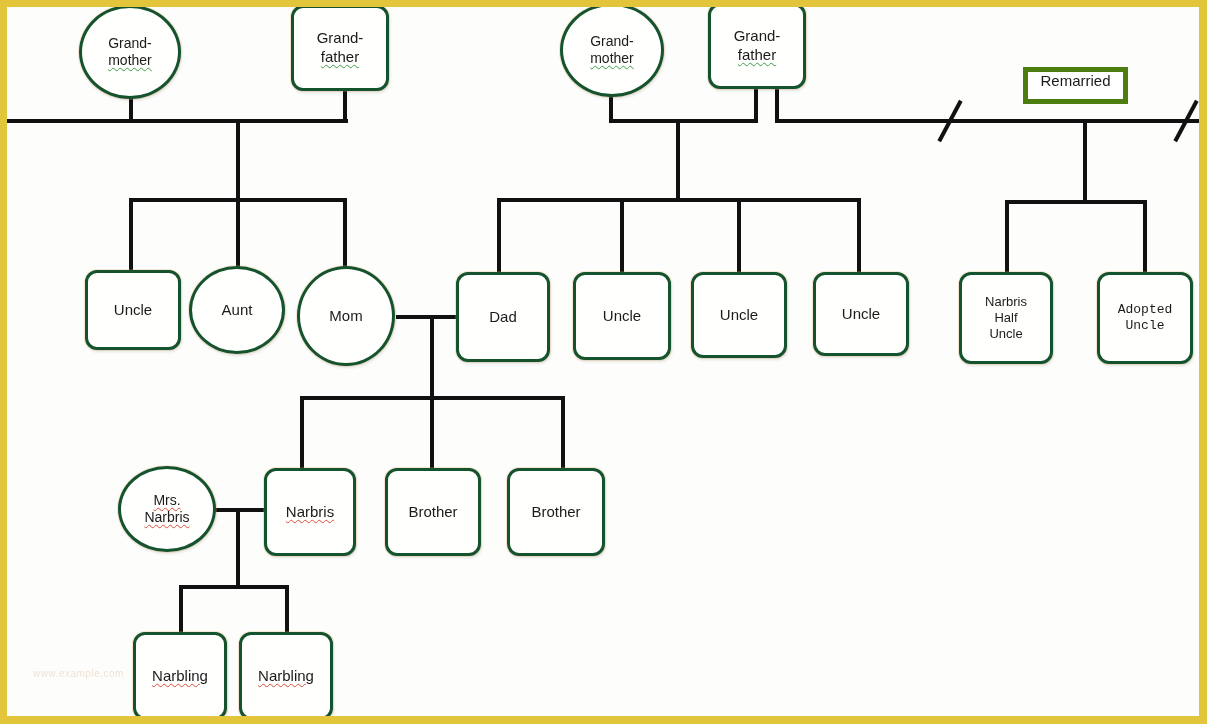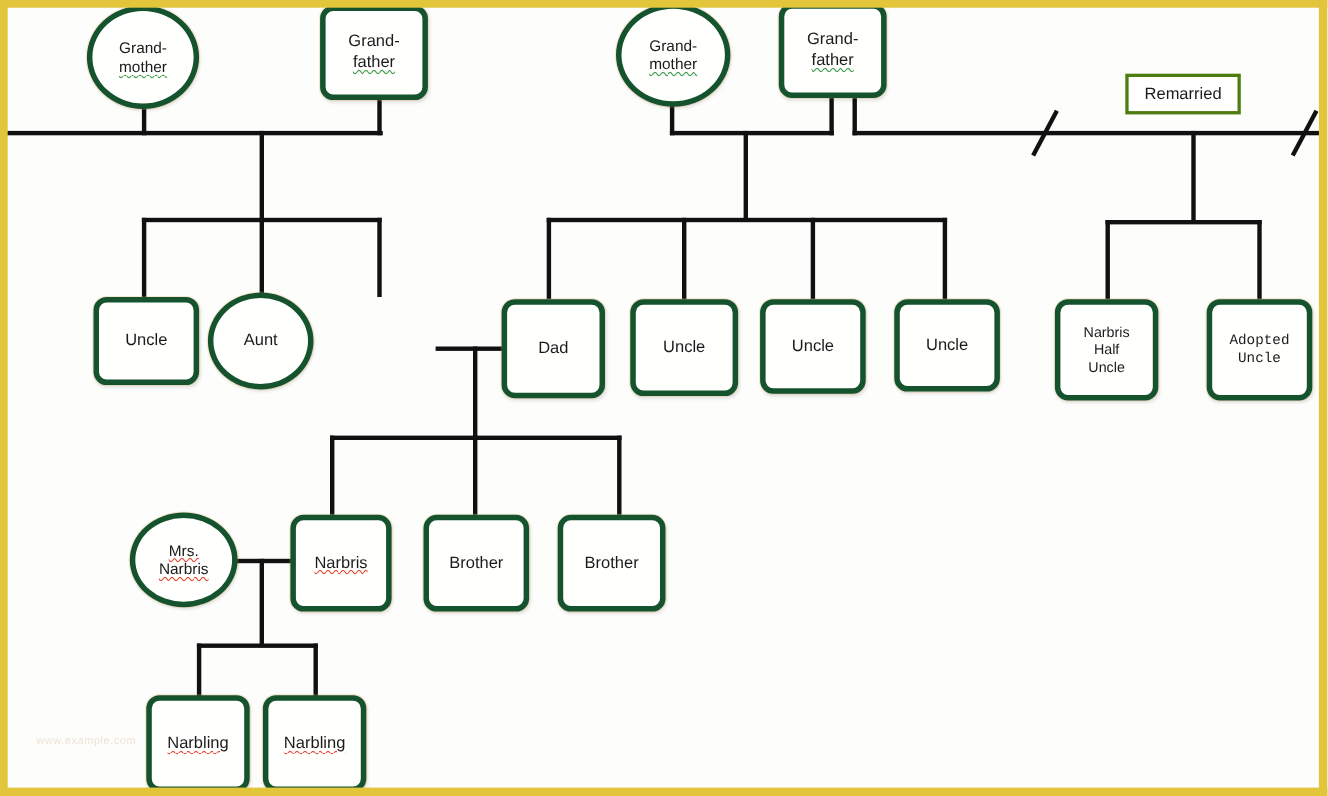--- a/index.html
+++ b/index.html
@@ -25,21 +25,21 @@
   .ln.h{height:4px;}
   .ln.v{width:4px;}
   .slash{position:absolute;width:4px;height:46px;background:#111111;
          transform:rotate(28deg);z-index:2;}
 
   
   .node{
     position:absolute;
     box-sizing:border-box;
     background:#FFFFFE;
-    border:5px solid #14532d;
+    border:3px solid #14532d;
     display:flex;align-items:center;justify-content:center;
     text-align:center;
     color:#1b1b1b;
     z-index:10;
     box-shadow:0 0 0 1px rgba(224,165,97,.25), 1px 2px 3px rgba(0,0,0,.10);
   }
   .node.rect{border-radius:12px;}
   .node.circle{border-radius:50%;}
   .node .lbl{line-height:1.25;padding:0 4px;}
 
@@ -58,22 +58,22 @@
     text-decoration-style:wavy;
     text-decoration-thickness:1px;
     text-underline-offset:2px;
   }
 
   
   .plainbox{
     position:absolute;
     box-sizing:border-box;
     background:#FFFFFF;
-    border:3px solid #4d7c0f;
-    display:flex;align-items:center;justify-content:center;
+    border:5px solid #4d7c0f;
+    display:flex;align-items:flex-start;justify-content:center;
     color:#1b1b1b;
     z-index:12;
   }
 
   .watermark{
     position:absolute;left:33px;top:668px;width:120px;height:14px;
     color:#EFE2D6;font-size:10px;letter-spacing:.5px;
     z-index:3;user-select:none;
   }
 </style>
@@ -161,20 +161,23 @@
   </div>
 
   <div class="node rect" style="left:85px;top:270px;width:96px;height:80px;font-size:15px;">
     <span class="lbl">Uncle</span>
   </div>
 
   <div class="node circle" style="left:189px;top:266px;width:96px;height:88px;font-size:15px;align-items:center;">
     <span class="lbl">Aunt</span>
   </div>
 
+  <div class="node circle" style="left:297px;top:266px;width:98px;height:100px;font-size:15px;">
+    <span class="lbl">Mom</span>
+  </div>
 
   <div class="node rect" style="left:456px;top:272px;width:94px;height:90px;font-size:15px;">
     <span class="lbl">Dad</span>
   </div>
 
   <div class="node rect" style="left:573px;top:272px;width:98px;height:88px;font-size:15px;">
     <span class="lbl">Uncle</span>
   </div>
 
   <div class="node rect" style="left:691px;top:272px;width:96px;height:86px;font-size:15px;">

